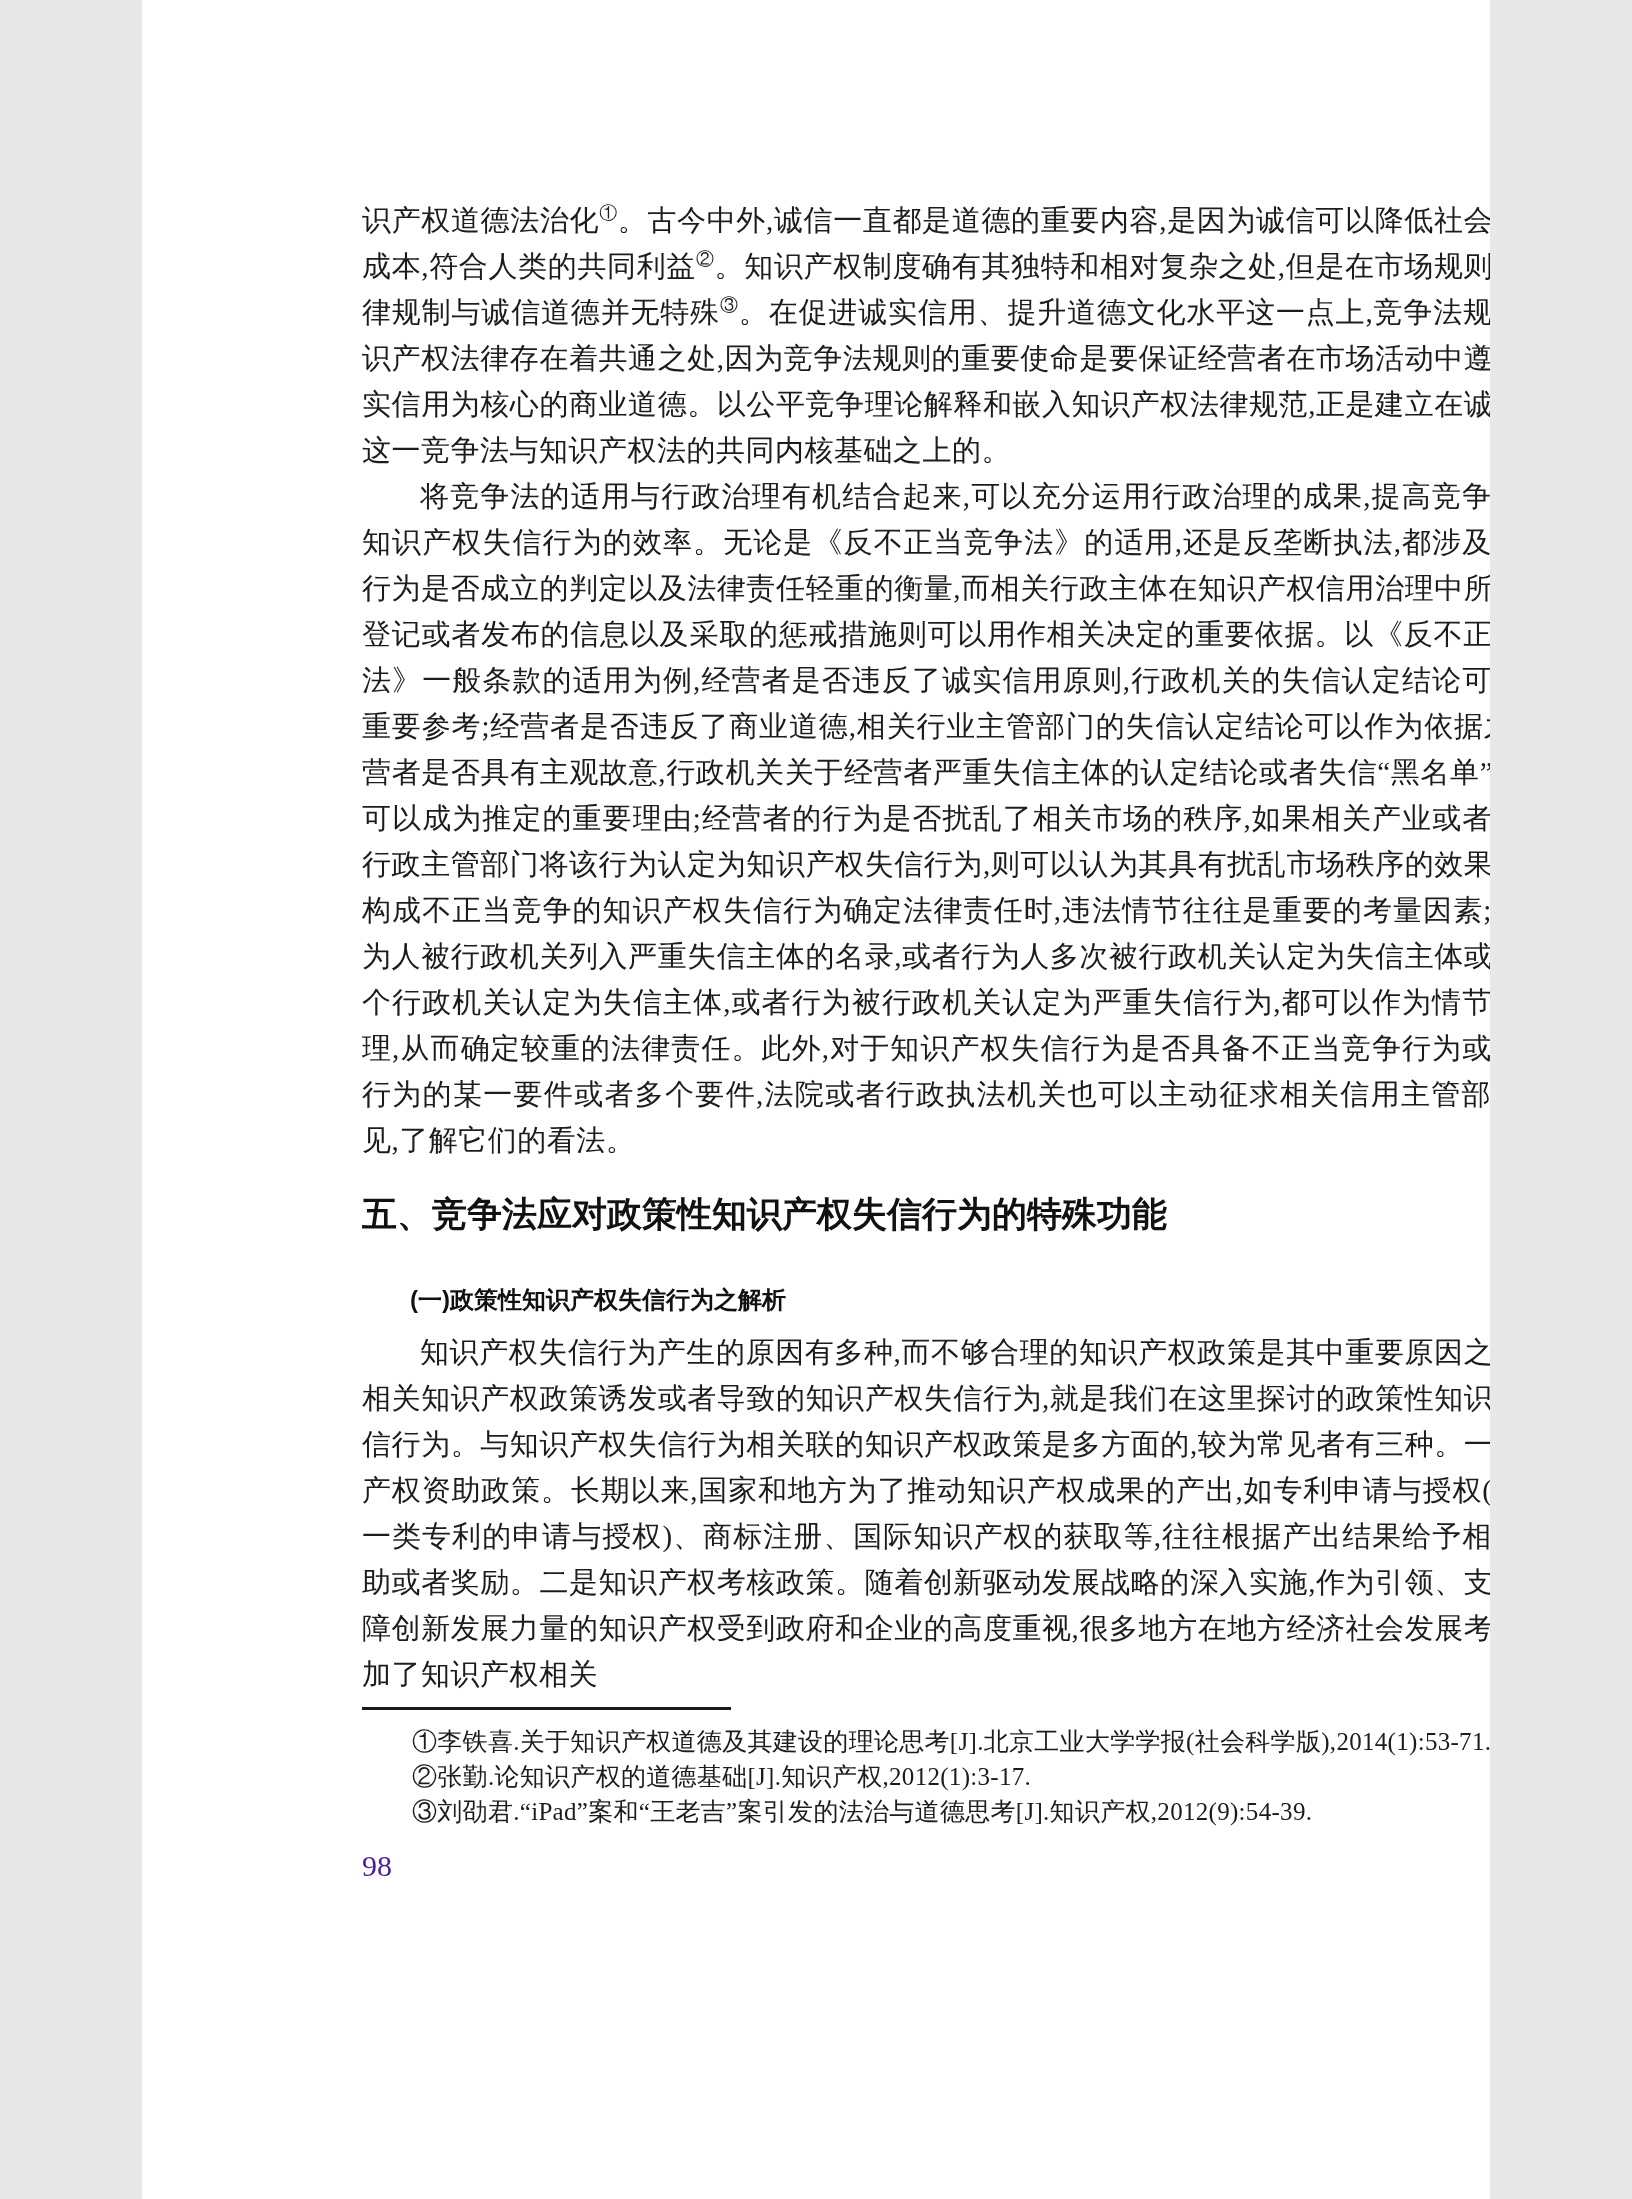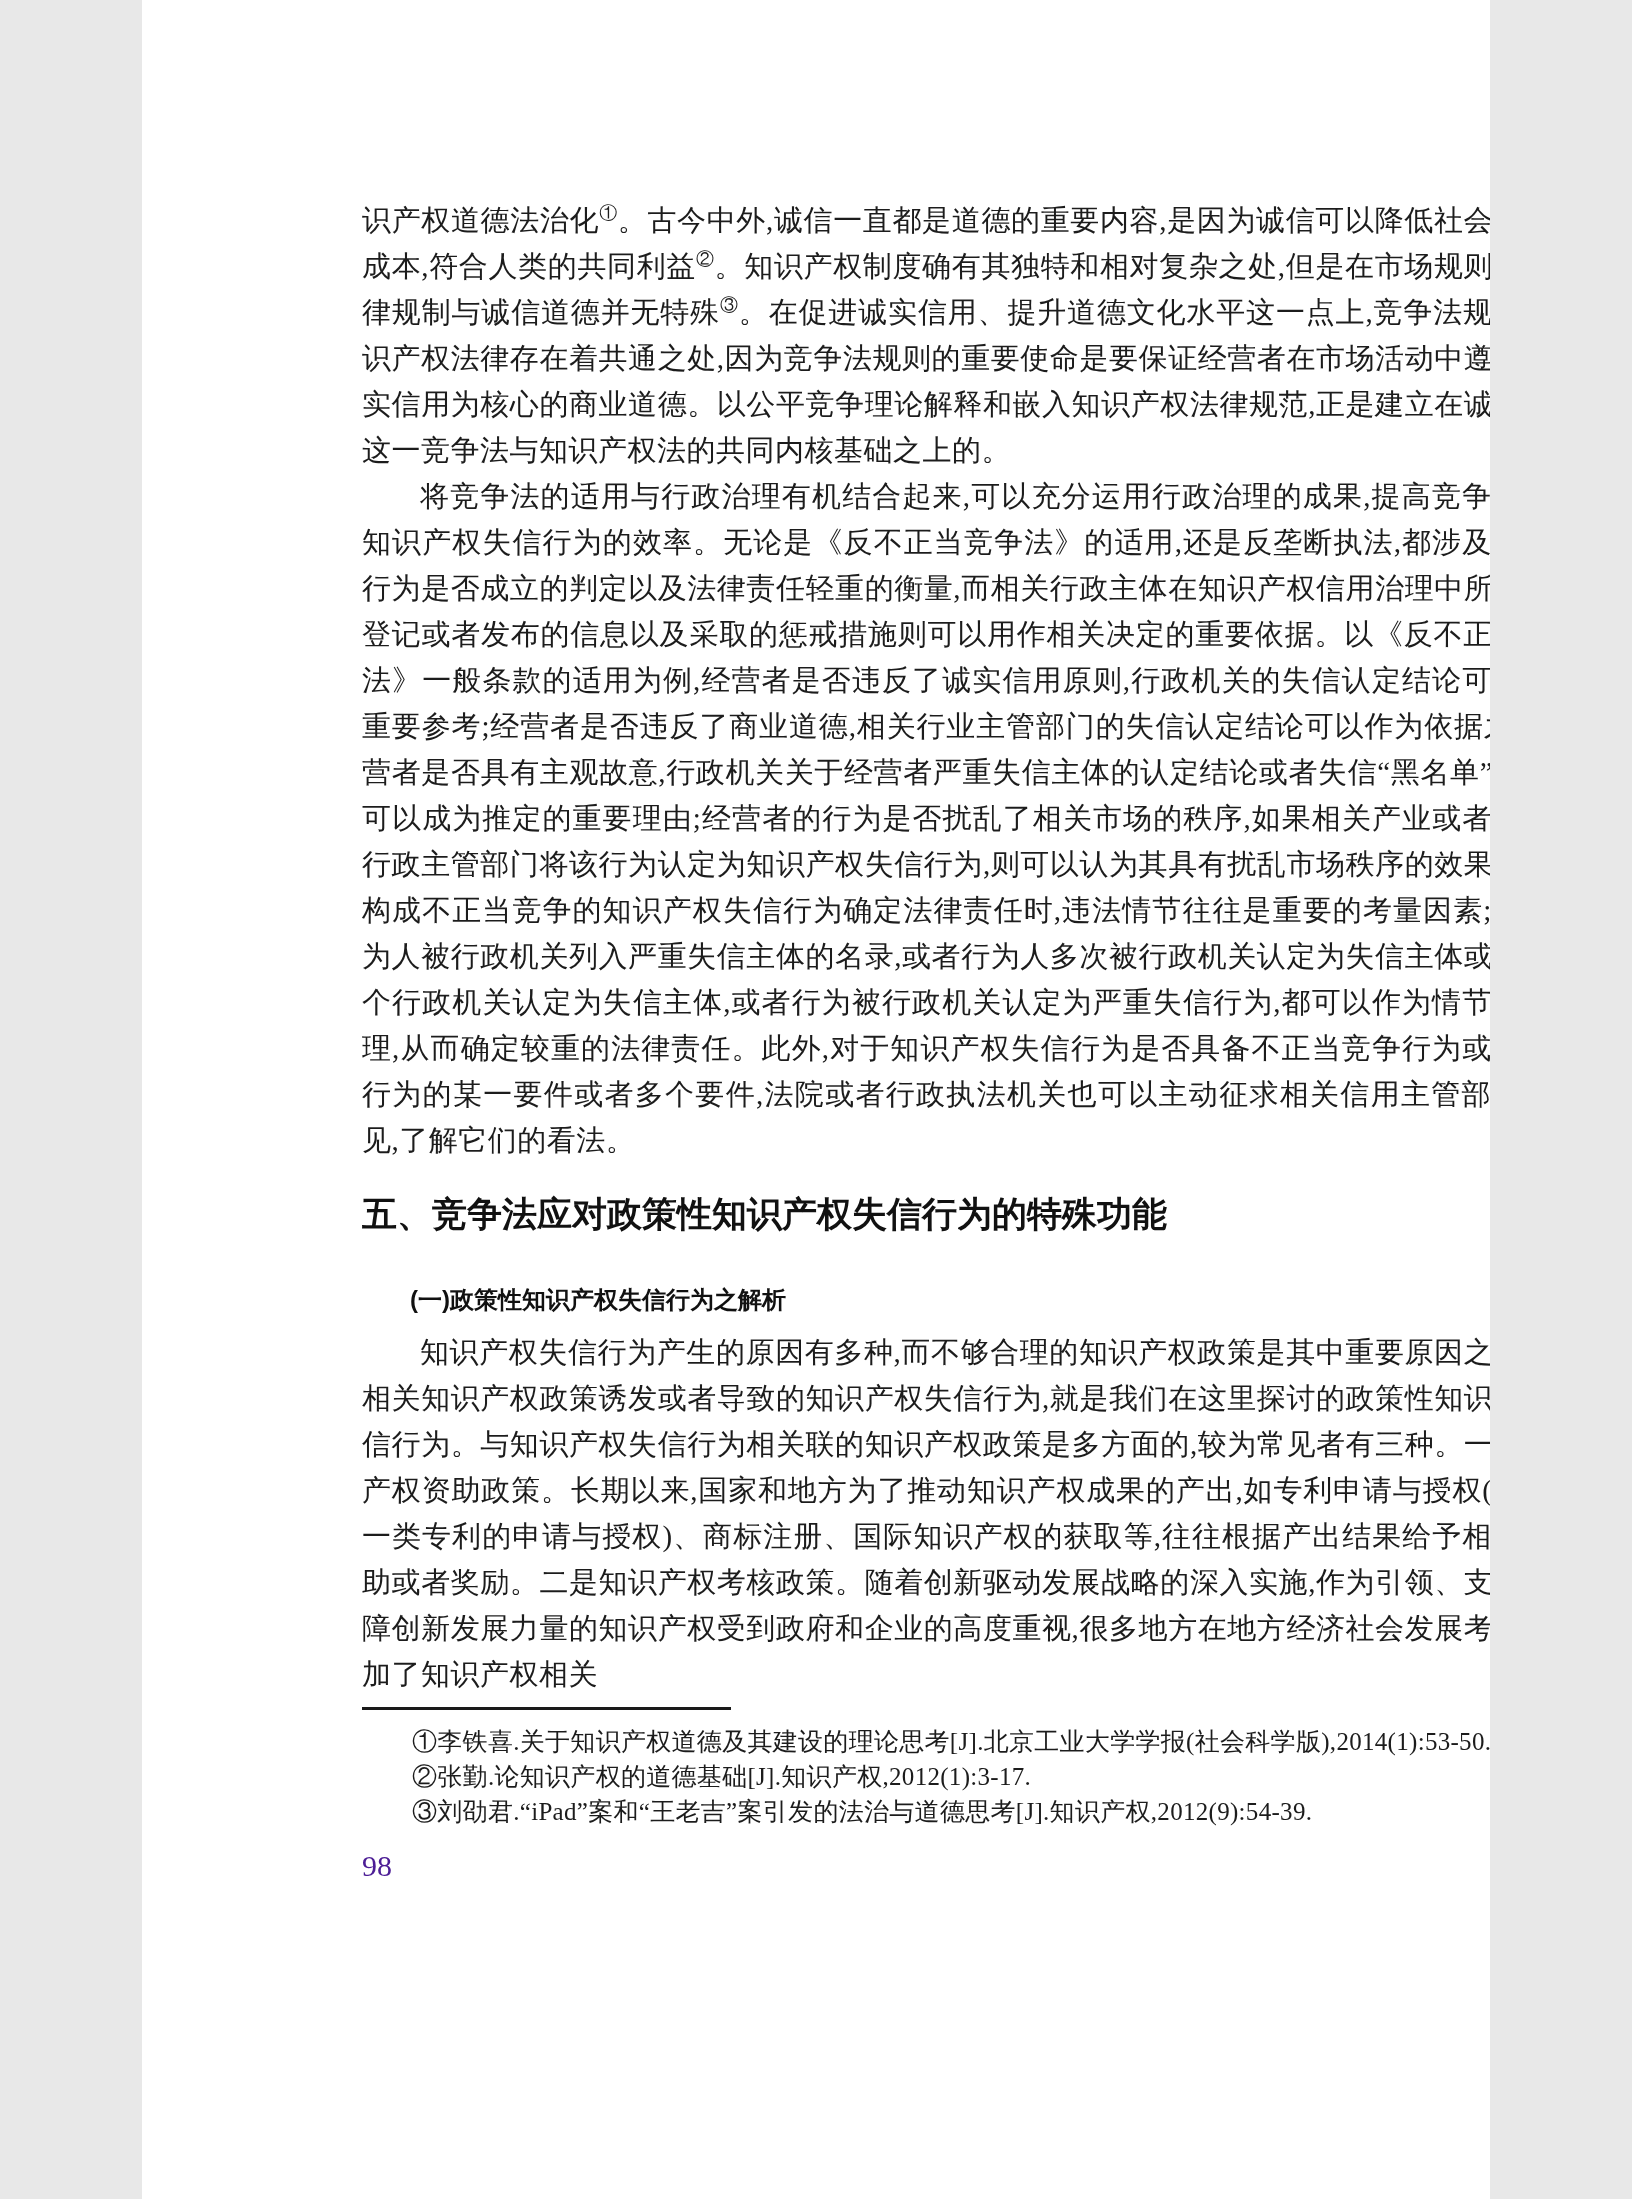--- a/index.html
+++ b/index.html
@@ -90,20 +90,20 @@
 
     <h2 class="section-heading">五、竞争法应对政策性知识产权失信行为的特殊功能</h2>
 
 
     <h3 class="subsection-heading">(一)政策性知识产权失信行为之解析</h3>
 
     <p class="body indent">知识产权失信行为产生的原因有多种,而不够合理的知识产权政策是其中重要原因之一。由相关知识产权政策诱发或者导致的知识产权失信行为,就是我们在这里探讨的政策性知识产权失信行为。与知识产权失信行为相关联的知识产权政策是多方面的,较为常见者有三种。一是知识产权资助政策。长期以来,国家和地方为了推动知识产权成果的产出,如专利申请与授权(或者某一类专利的申请与授权)、商标注册、国际知识产权的获取等,往往根据产出结果给予相应的资助或者奖励。二是知识产权考核政策。随着创新驱动发展战略的深入实施,作为引领、支撑和保障创新发展力量的知识产权受到政府和企业的高度重视,很多地方在地方经济社会发展考核中增加了知识产权相关</p>
 
     <div class="footnote-area">
       <div class="footnote-divider"></div>
-      <p class="footnote">①李铁喜.关于知识产权道德及其建设的理论思考[J].北京工业大学学报(社会科学版),2014(1):53-50.</p>
+      <p class="footnote">①李铁喜.关于知识产权道德及其建设的理论思考[J].北京工业大学学报(社会科学版),2014(1):53-71.</p>
       <p class="footnote">②张勤.论知识产权的道德基础[J].知识产权,2012(1):3-17.</p>
       <p class="footnote">③刘劭君.“iPad”案和“王老吉”案引发的法治与道德思考[J].知识产权,2012(9):54-39.</p>
     </div>
 
     <div class="page-number">98</div>
   </div>
 </div>
 
 </body></html>

